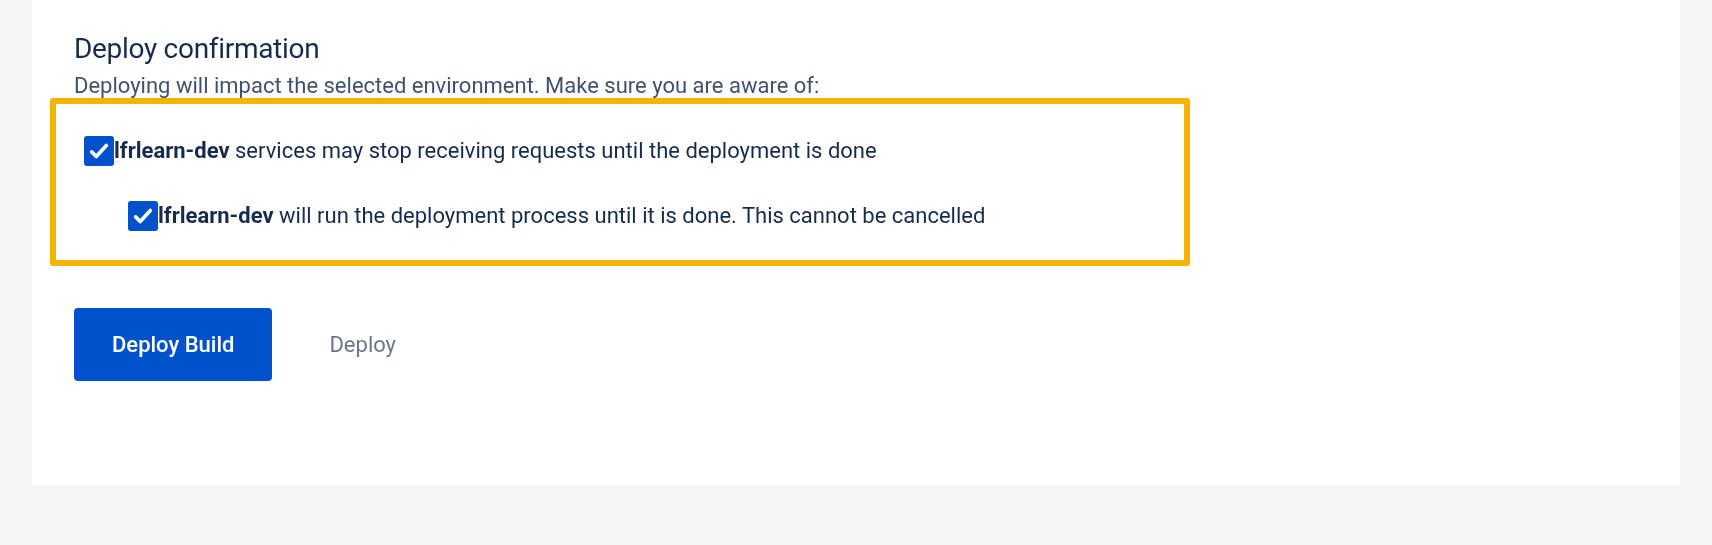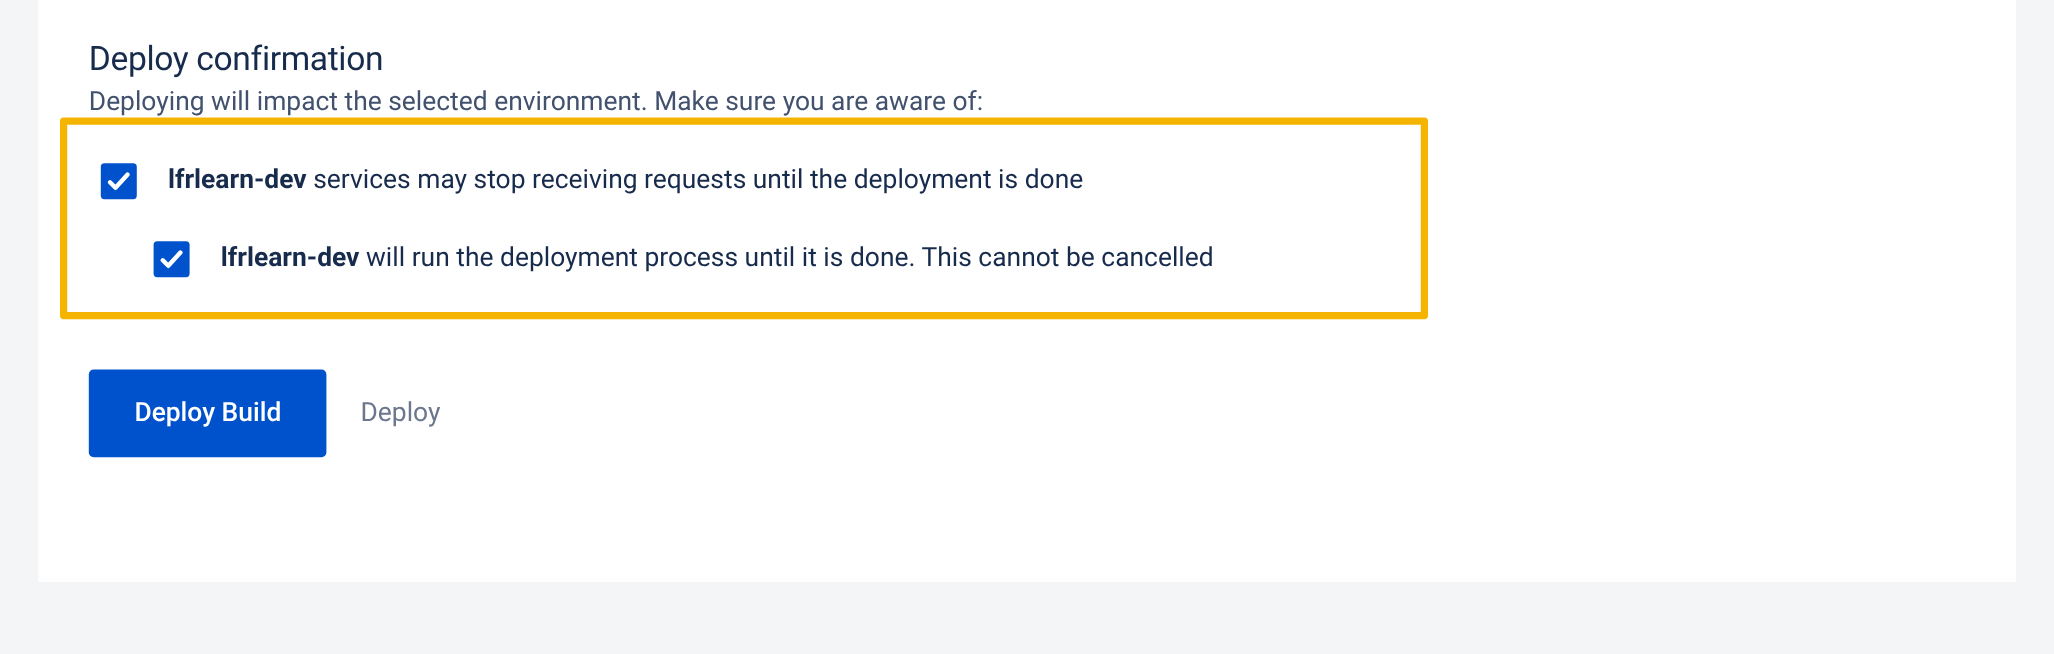--- a/index.html
+++ b/index.html
@@ -41,21 +41,20 @@
       border: 6px solid #f5b400;
       border-radius: 3px;
       padding: 32px 30px 28px 28px;
       width: 1140px;
       margin-left: -24px;
     }
     
     .checkbox-row {
       display: flex;
       align-items: center;
-      gap: 26px;
     }
     
     .checkbox-row + .checkbox-row {
       margin-top: 34px;
       padding-left: 44px;
     }
     
     .checkbox {
       width: 30px;
       height: 30px;
@@ -78,21 +77,21 @@
       color: #172b4d;
       line-height: 1.4;
     }
     
     .checkbox-label .bold {
       font-weight: 700;
     }
     
     .button-row {
       display: flex;
-      gap: 28px;
+      gap: 57px;
       margin-top: 42px;
     }
     
     .btn-primary {
       background: #0052cc;
       color: #ffffff;
       border: none;
       font-size: 22px;
       font-weight: 500;
       padding: 24px 38px;

